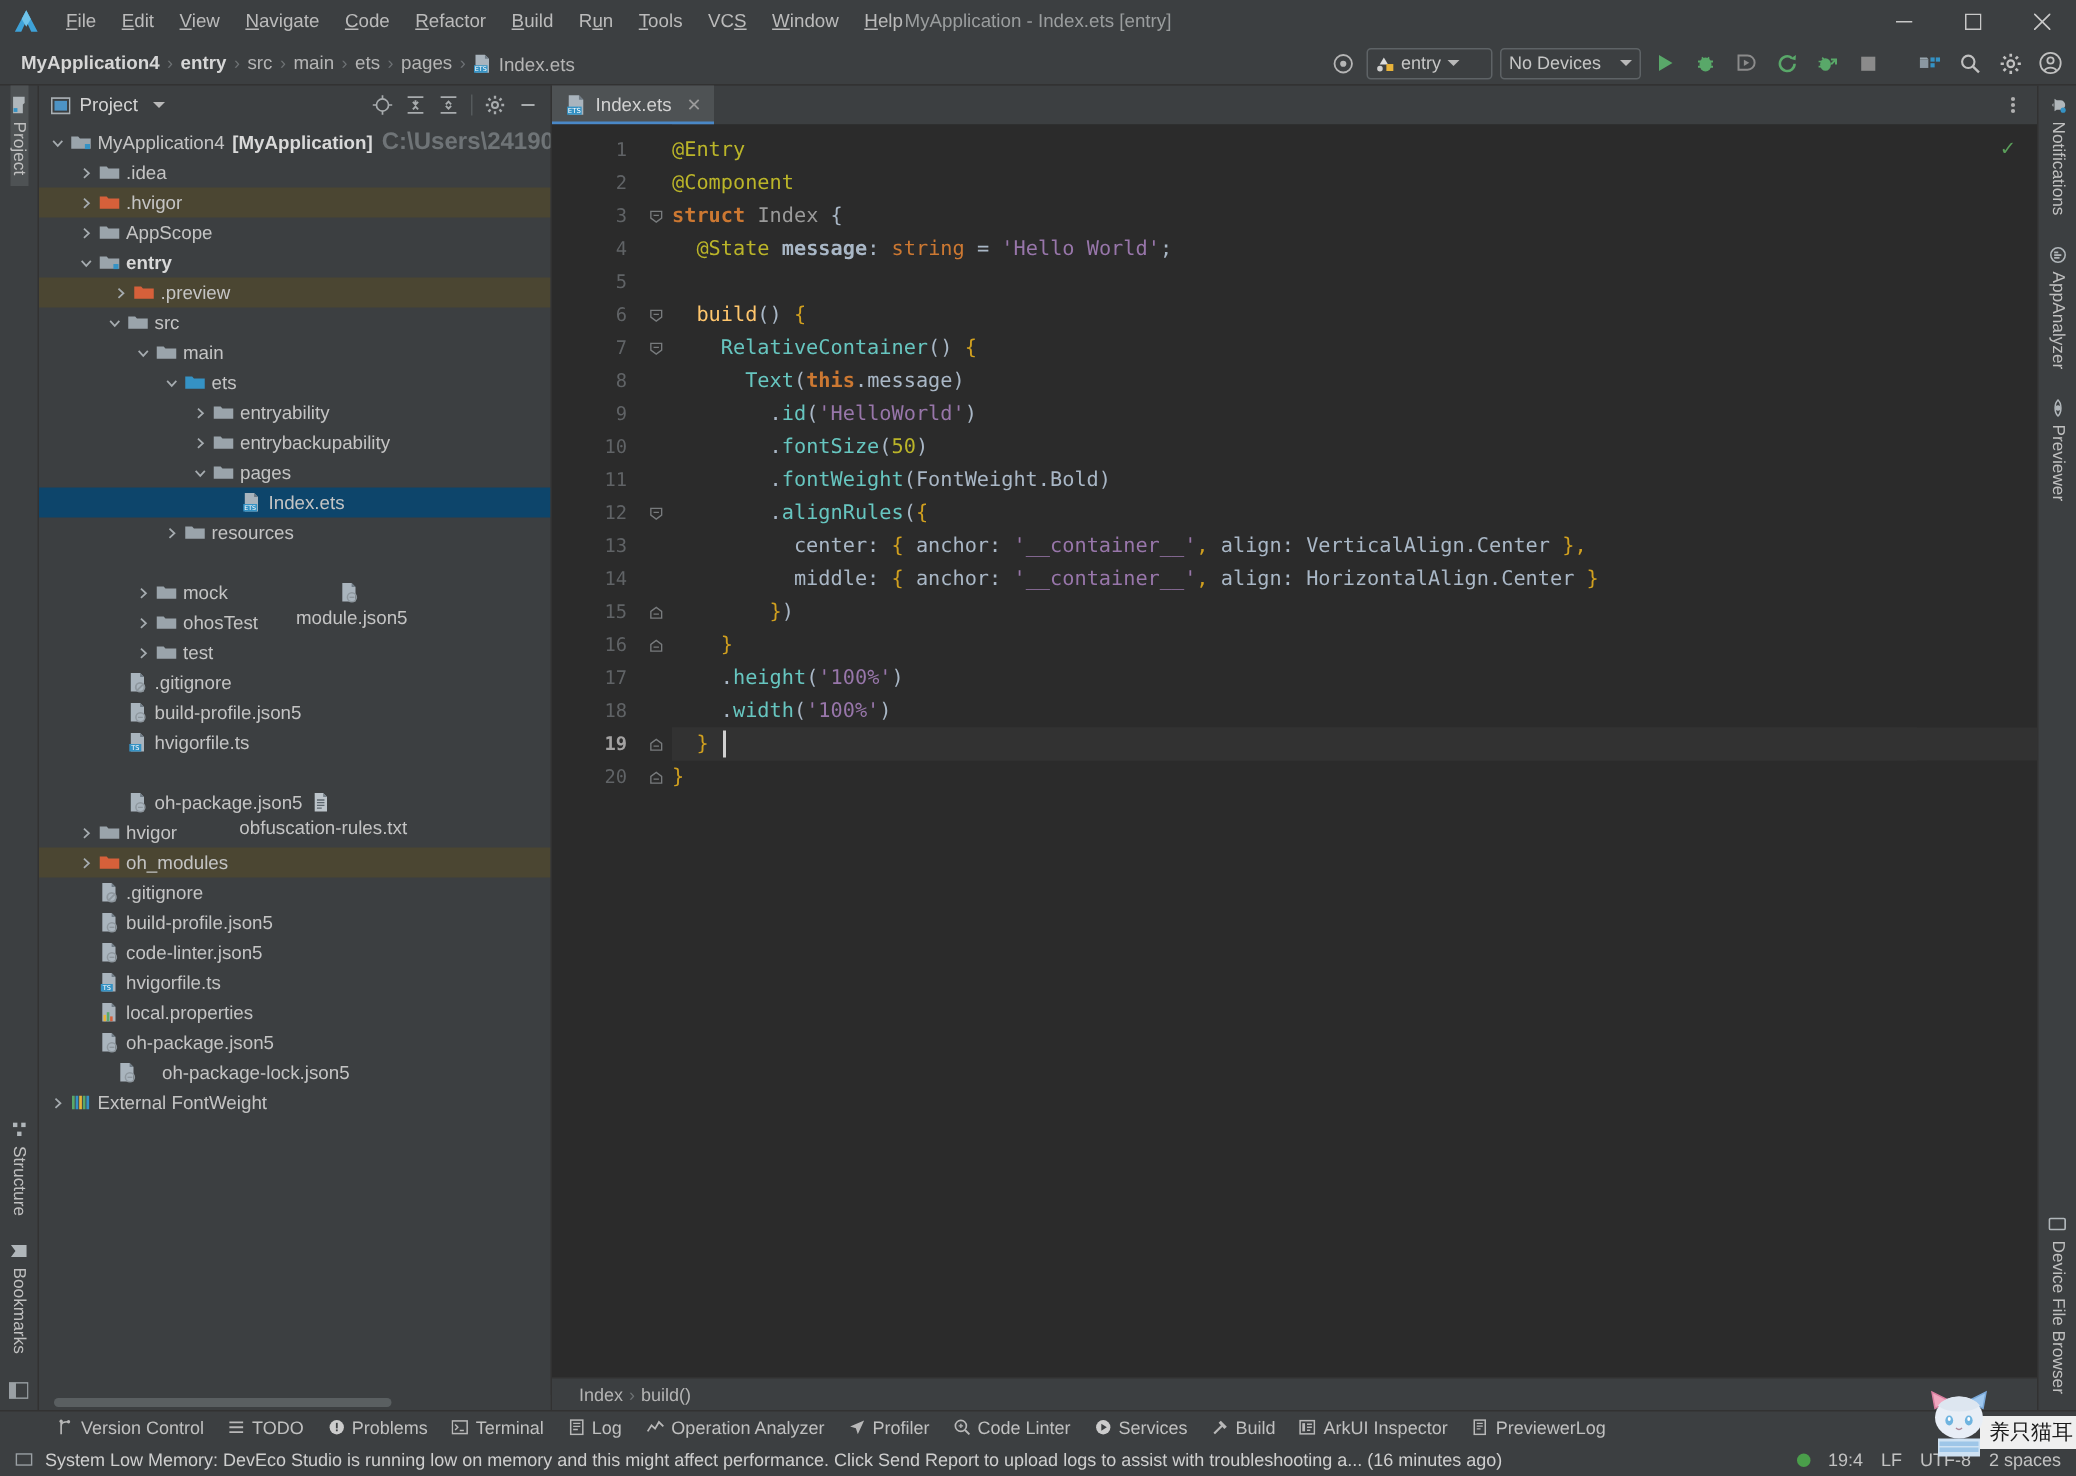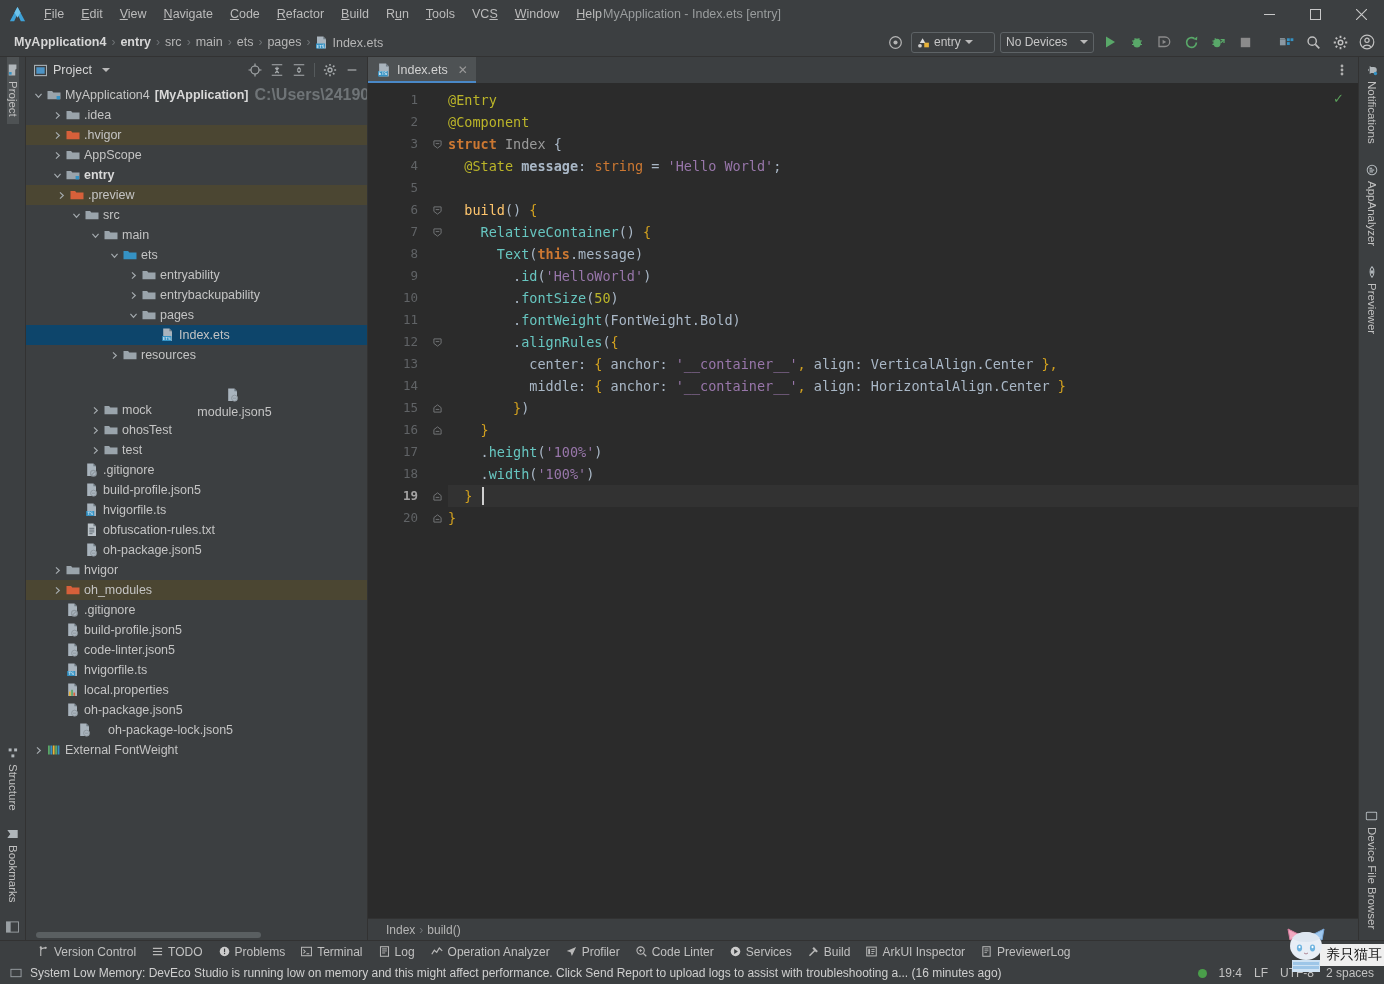--- a/index.html
+++ b/index.html
@@ -484,21 +484,21 @@
               </svg>
             </span>
             <span class="ico">
               <svg width="14" height="14" viewBox="0 0 14 14">
                 <path d="M0.5 3 h4.6 l1.2 1.4 h7.2 v6.8 h-13 z" fill="#9aa4ab"></path>
                 <rect x="9.6" y="8" width="3.4" height="3.4" fill="#3592c4"></rect>
               </svg>
             </span>
             <span class="lbl b">entry</span>
           </div>
-          <div class="row hl" style="padding-left: 29px;">
+          <div class="row hl" style="padding-left: 48px;">
             <span class="arrow">
               <svg width="9" height="9" viewBox="0 0 10 10">
                 <path d="M3.3 1.6 L7 5 L3.3 8.4" fill="none" stroke="#a5abaf" stroke-width="1.3"></path>
               </svg>
             </span>
             <span class="ico">
               <svg width="14" height="14" viewBox="0 0 14 14">
                 <path d="M0.5 3 h4.6 l1.2 1.4 h7.2 v6.8 h-13 z" fill="#d6603a"></path>
               </svg>
             </span>
@@ -612,21 +612,21 @@
             <span class="ico">
               <svg width="14" height="14" viewBox="0 0 14 14">
                 <path d="M2.2 0.6 H8.4 L11 3.3 V13 H2.2 Z" fill="#a9b4bd"></path>
                 <path d="M8.4 0.6 L11 3.3 H8.4 Z" fill="#6f7b85"></path>
                 <circle cx="8.6" cy="10.2" r="3" fill="none" stroke="#8e979e" stroke-width="1"></circle>
                 <path d="M7 10.2 h3.2" stroke="#8e979e" stroke-width="0.9"></path>
               </svg>
             </span>
             <span class="lbl">module.json5</span>
           </div>
-          <div class="row" style="padding-left: 63px; margin-top: 15px;">
+          <div class="row" style="padding-left: 63px;">
             <span class="arrow">
               <svg width="9" height="9" viewBox="0 0 10 10">
                 <path d="M3.3 1.6 L7 5 L3.3 8.4" fill="none" stroke="#a5abaf" stroke-width="1.3"></path>
               </svg>
             </span>
             <span class="ico">
               <svg width="14" height="14" viewBox="0 0 14 14">
                 <path d="M0.5 3 h4.6 l1.2 1.4 h7.2 v6.8 h-13 z" fill="#9aa4ab"></path>
               </svg>
             </span>
@@ -687,21 +687,21 @@
             <span class="ico">
               <svg width="14" height="14" viewBox="0 0 14 14">
                 <path d="M2.2 0.6 H8.4 L11 3.3 V13 H2.2 Z" fill="#a9b4bd"></path>
                 <path d="M8.4 0.6 L11 3.3 H8.4 Z" fill="#6f7b85"></path>
                 <rect x="1.2" y="8" width="8" height="5" fill="#3592c4"></rect>
                 <text x="5.2" y="12.1" font-size="4.4" fill="#fff" text-anchor="middle" font-family="DejaVu Sans">TS</text>
               </svg>
             </span>
             <span class="lbl">hvigorfile.ts</span>
           </div>
-          <div class="row" style="padding-left: 44px;">
+          <div class="row" style="padding-left: 44px; flex-direction: column;">
             <span class="arrow"></span>
             <span class="ico">
               <svg width="14" height="14" viewBox="0 0 14 14">
                 <path d="M2.8 0.6 H8.4 L11 3.3 V13 H2.8 Z" fill="#bcc4ca"></path>
                 <path d="M8.4 0.6 L11 3.3 H8.4 Z" fill="#76818a"></path>
                 <path d="M4.3 5.3 h5 M4.3 7.1 h5 M4.3 8.9 h5 M4.3 10.7 h3.2" stroke="#5c666e" stroke-width="0.9"></path>
               </svg>
             </span>
             <span class="lbl">obfuscation-rules.txt</span>
           </div>

